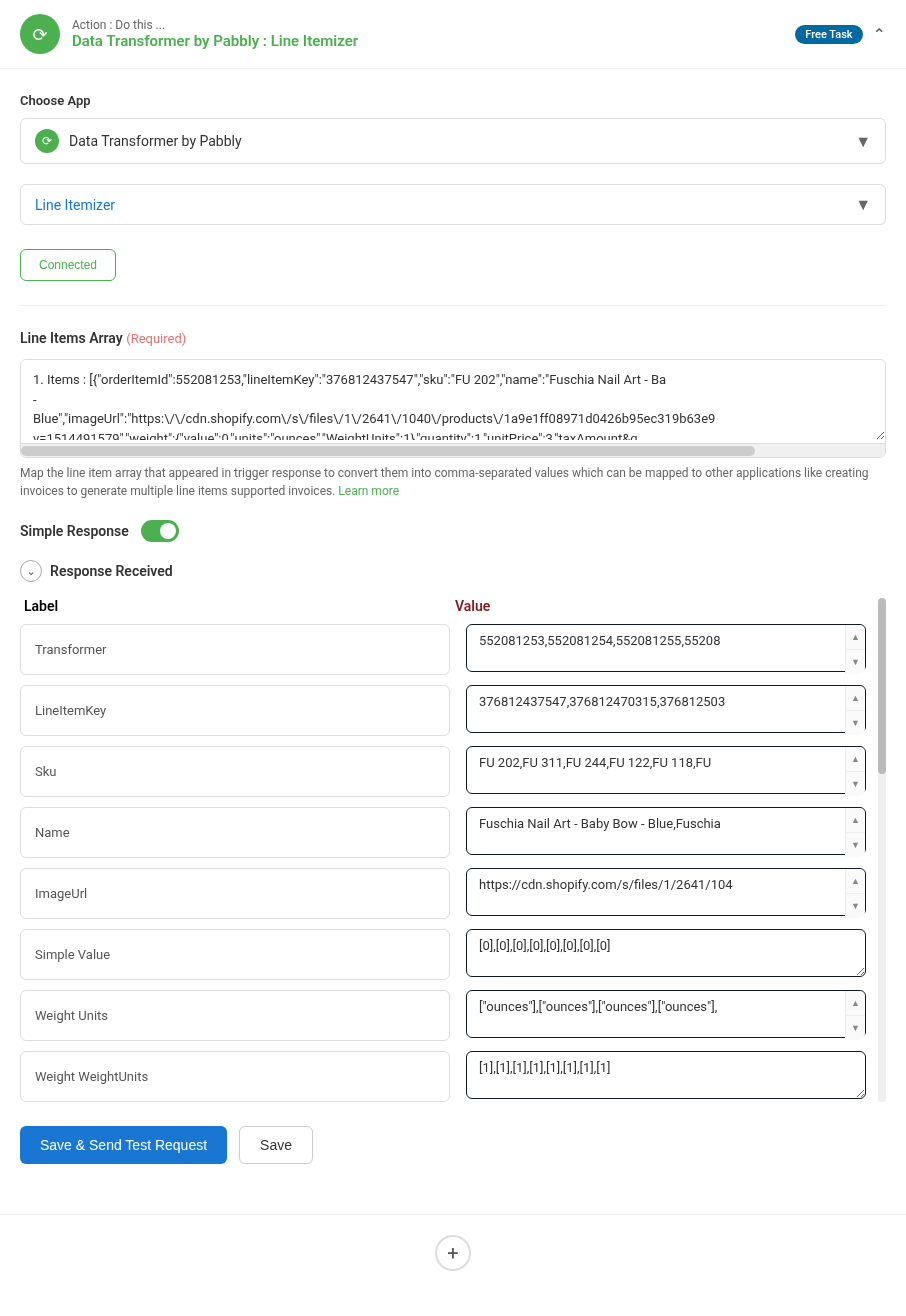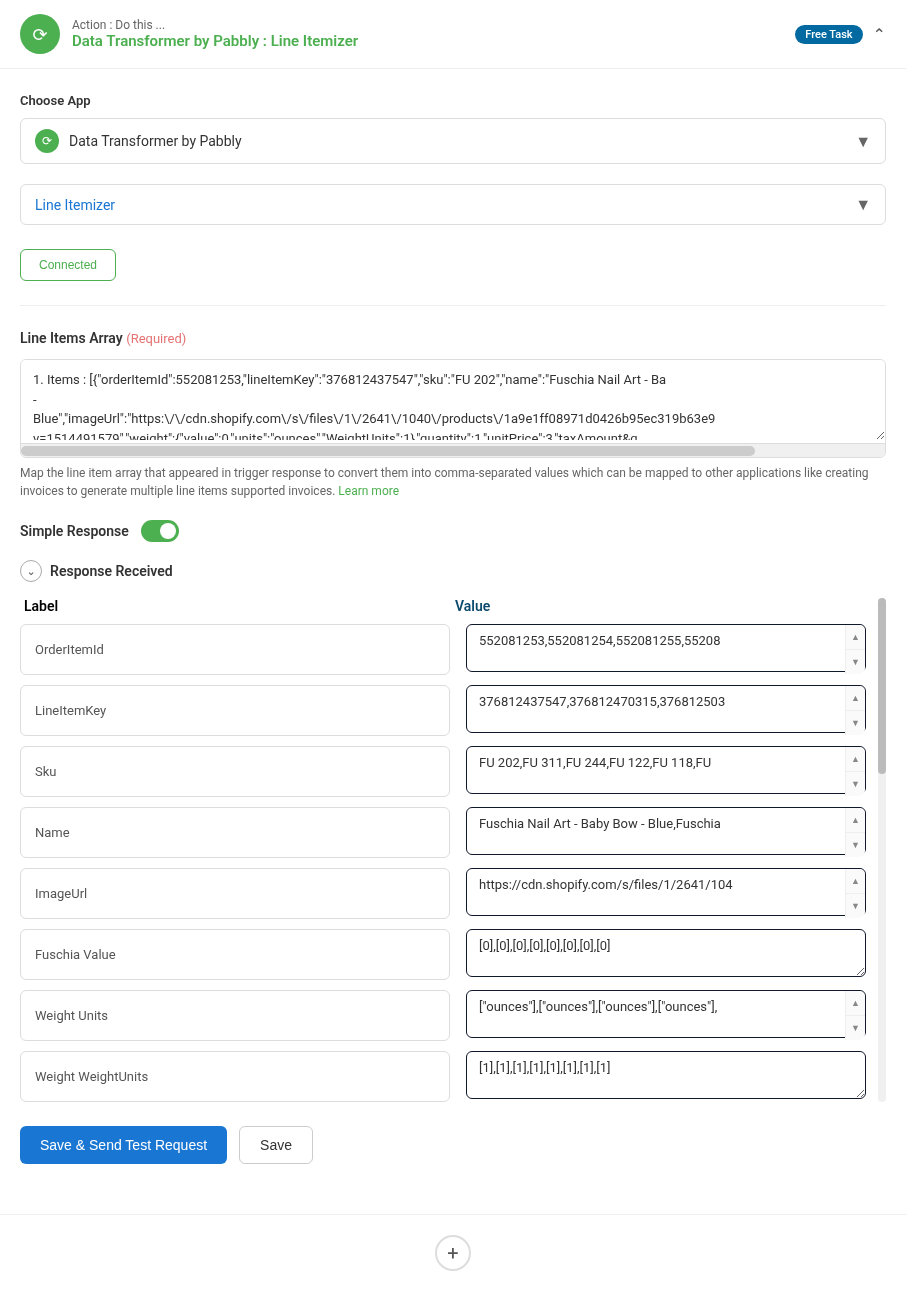--- a/index.html
+++ b/index.html
@@ -254,21 +254,21 @@
     }
     .table-col-label {
       font-size: 14px;
       font-weight: 600;
       color: #000000;
       flex: 1;
     }
     .table-col-value {
       font-size: 14px;
       font-weight: 600;
-      color: #0c4a6e;
+      color: #7f1d1d;
       flex: 1;
       margin-left: 8px;
     }
     
     .table-row {
       display: flex;
       align-items: stretch;
       gap: 16px;
       margin-bottom: 10px;
     }
@@ -479,21 +479,21 @@
 
       <div class="table-area">
         <div style="padding-right:20px;">
           <div class="table-header">
             <div class="table-col-label">Label</div>
             <div class="table-col-value">Value</div>
           </div>
 
           <div class="table-row">
             <div class="label-cell">
-              <span>OrderItemId</span>
+              <span>Transformer</span>
             </div>
             <div class="value-cell-wrapper">
               <textarea class="value-cell" readonly="" style="">552081253,552081254,552081255,55208</textarea>
               <div class="value-scroll-btns">
                 <div class="scroll-btn">▲</div>
                 <div class="scroll-btn">▼</div>
               </div>
             </div>
           </div>
 
@@ -544,21 +544,21 @@
               <textarea class="value-cell" readonly="" style="">https://cdn.shopify.com/s/files/1/2641/104</textarea>
               <div class="value-scroll-btns">
                 <div class="scroll-btn">▲</div>
                 <div class="scroll-btn">▼</div>
               </div>
             </div>
           </div>
 
           <div class="table-row">
             <div class="label-cell">
-              <span>Fuschia Value</span>
+              <span>Simple Value</span>
             </div>
             <div class="value-cell-wrapper">
               <textarea class="value-cell" readonly="" style="">[0],[0],[0],[0],[0],[0],[0],[0]</textarea>
             </div>
           </div>
 
           <div class="table-row">
             <div class="label-cell">
               <span>Weight Units</span>
             </div>

